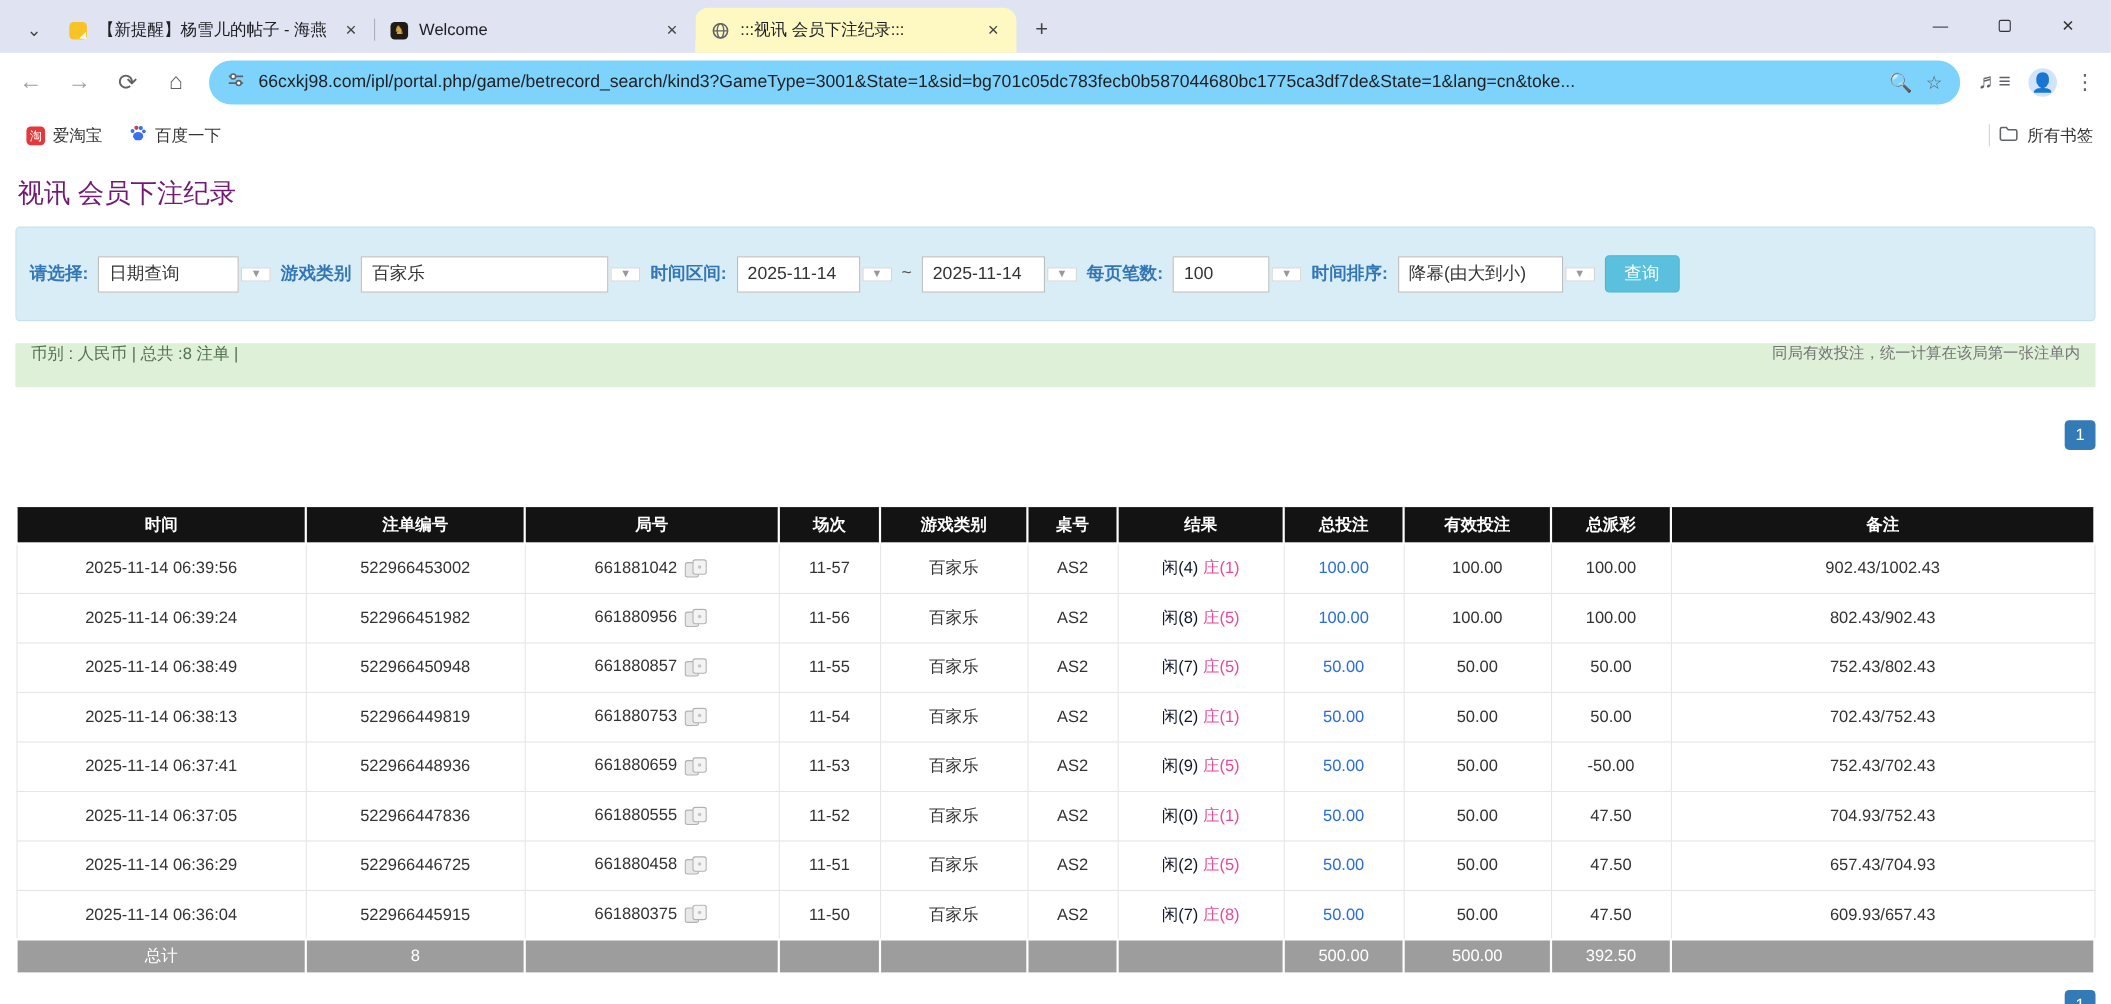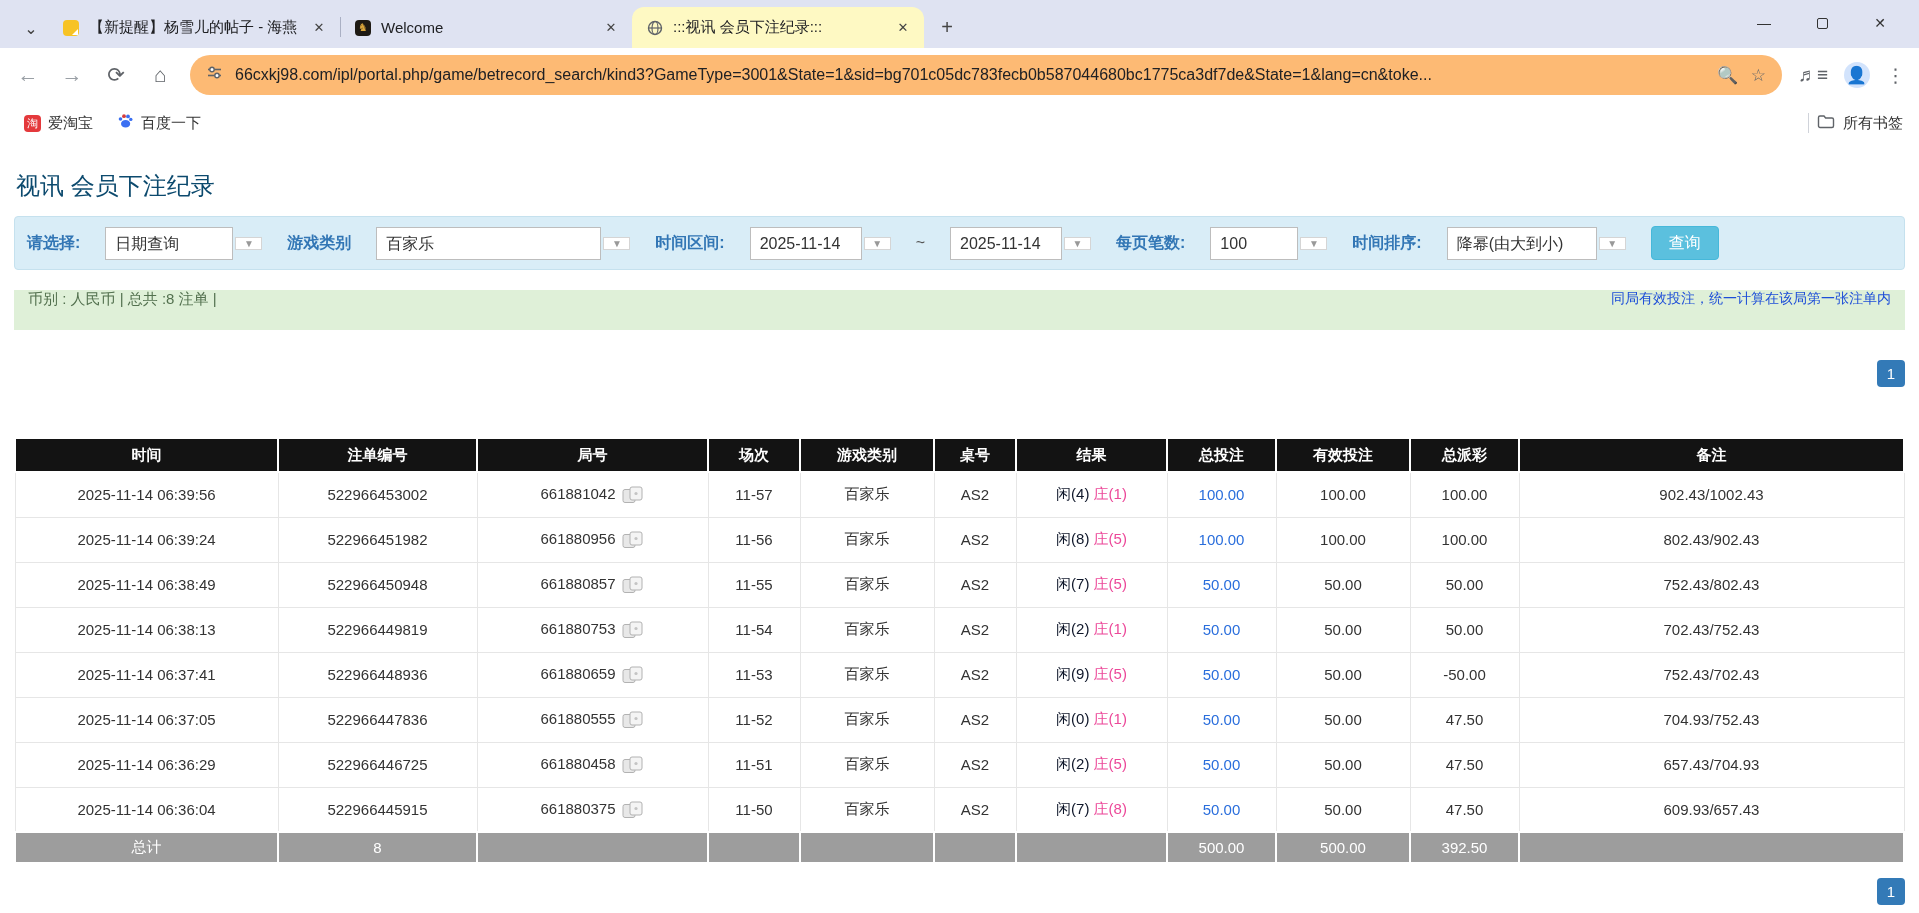--- a/index.html
+++ b/index.html
@@ -19,47 +19,47 @@
   .fav-doc:after { content:""; position:absolute; right:1px; bottom:1px; border:3px solid #fff; border-top-color:transparent; border-left-color:transparent; }
   .fav-dark { background:#1e1a14; border-radius:4px; width:16px; height:16px; color:#d9a53c; font-size:11px; display:flex; align-items:center; justify-content:center; }
   .newtab { width:30px; height:30px; margin:0 0 6px 8px; display:flex; align-items:center; justify-content:center; font-size:20px; color:#444; }
   .win-controls { position:absolute; right:10px; top:8px; display:flex; }
   .win-btn { width:58px; height:30px; display:flex; align-items:center; justify-content:center; color:#333; font-size:14px; }
   .max-glyph { width:11px; height:11px; border:1.5px solid #333; border-radius:2px; display:inline-block; }
 
   .toolbar { height:54px; background:#fff; display:flex; align-items:center; padding:0 14px; gap:16px; }
   .nav-ic { color:#5f6368; font-size:21px; width:28px; text-align:center; flex:0 0 auto; }
   .nav-ic.dim { color:#9aa0a6; }
-  .omnibox { flex:1; height:40px; background:#fdba74; border-radius:20px; display:flex; align-items:center; gap:12px; padding:0 16px; min-width:0; }
+  .omnibox { flex:1; height:40px; background:#7dd3fc; border-radius:20px; display:flex; align-items:center; gap:12px; padding:0 16px; min-width:0; }
   .omni-url { flex:1; font-size:16px; color:#202124; white-space:nowrap; overflow:hidden; min-width:0; }
   .omni-ic { color:#5f6368; font-size:17px; flex:0 0 auto; }
   .right-ic { color:#5f6368; font-size:19px; flex:0 0 auto; }
   .avatar { width:26px; height:26px; border-radius:50%; background:#d2e3fc; color:#1a73e8; display:flex; align-items:center; justify-content:center; font-size:17px; }
 
   .bookmarks { height:42px; background:#fff; display:flex; align-items:center; padding:0 16px; font-size:15px; color:#333; gap:8px; }
   .bm { display:flex; align-items:center; gap:7px; padding:4px 8px; border-radius:6px; }
   .bm-ic-tao { width:17px; height:17px; background:#e4393c; color:#fff; border-radius:4px; font-size:11px; display:flex; align-items:center; justify-content:center; }
   .bm-right { margin-left:auto; display:flex; align-items:center; gap:8px; }
   .bm-divider { width:1px; height:20px; background:#d0d3da; }
 
   
   .content { padding:0 14px; }
-  .page-title { font-size:24px; font-weight:400; color:#0c4a6e; margin:26px 2px 14px; }
-
-  .filter-bar { background:#d9edf7; border:1px solid #c5e1ee; border-radius:4px; padding:9px 12px; display:flex; align-items:center; gap:25px; font-size:16px; }
+  .page-title { font-size:24px; font-weight:400; color:#701a75; margin:16px 2px 14px; }
+
+  .filter-bar { background:#d9edf7; border:1px solid #c5e1ee; border-radius:4px; padding:25px 12px; display:flex; align-items:center; gap:9px; font-size:16px; }
   .flabel { color:#3276b5; font-weight:bold; white-space:nowrap; }
   .combo { display:flex; align-items:center; }
   .cinput { background:#fff; border:1px solid #bdbdbd; height:33px; line-height:31px; padding:0 9px; color:#333; white-space:nowrap; overflow:hidden; }
   .carrow { width:27px; margin-left:2px; background:#fff; border:1px solid #d5d5d5; display:flex; align-items:center; justify-content:center; color:#999; font-size:10px; }
   .w-choose { width:128px; } .w-game { width:225px; } .w-date { width:112px; } .w-size { width:88px; } .w-sort { width:150px; }
   .tilde { color:#555; }
   .btn-query { background:#5bc0de; border:1px solid #46b8da; color:#fff; height:34px; padding:0 17px; border-radius:4px; font-size:16px; cursor:pointer;text-align:center; }
 
   .status-bar { margin-top:20px; background:#dff0d8; height:40px; display:flex; align-items:flex-start; padding:0 14px; font-size:15px; color:#53714f; }
-  .status-note { margin-left:auto; color:#1d4ed8; font-size:14px; }
+  .status-note { margin-left:auto; color:#737373; font-size:14px; }
 
   .pager-row { display:flex; justify-content:flex-end; }
   .pager-top { margin-top:30px; margin-bottom:52px; }
   .pager-bottom { margin-top:14px; }
   .page-btn { background:#337ab7; color:#fff; min-width:28px; height:27px; border-radius:4px; display:flex; align-items:center; justify-content:center; font-size:15px; cursor:pointer; }
 
   table.records { width:100%; border-collapse:collapse; table-layout:fixed; font-size:15px; }
   .records th { background:#131313; color:#fff; font-weight:bold; height:33px; border:2px solid #fff; border-top:none; text-align:center; }
   .records tbody td { border:1px solid #e6e6e6; height:45px; text-align:center; color:#333; background:#fff; }
   .records tfoot td { background:#9d9d9d; color:#fff; height:31px; border:2px solid #fff; text-align:center; }

